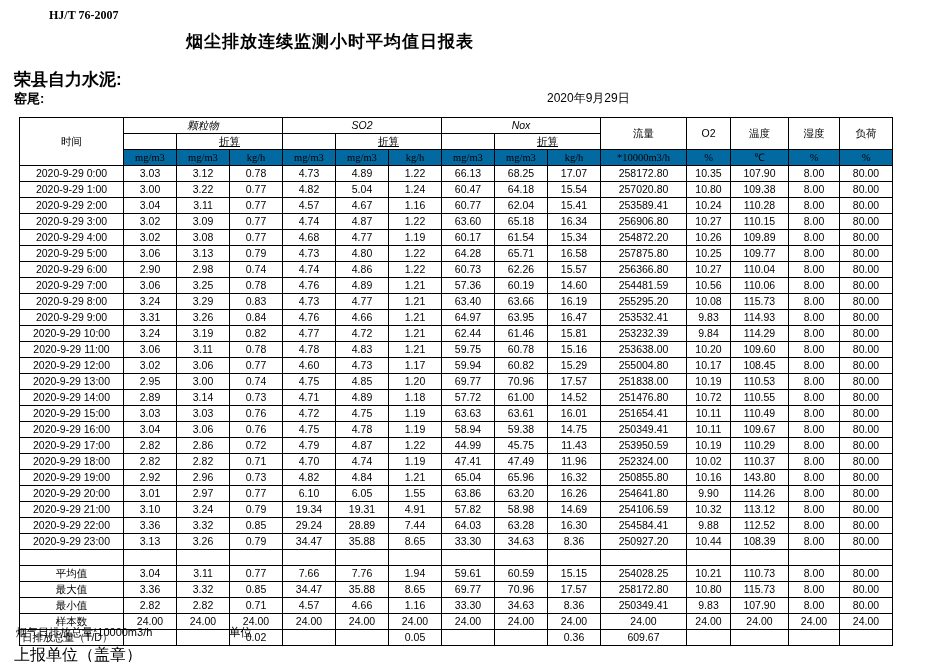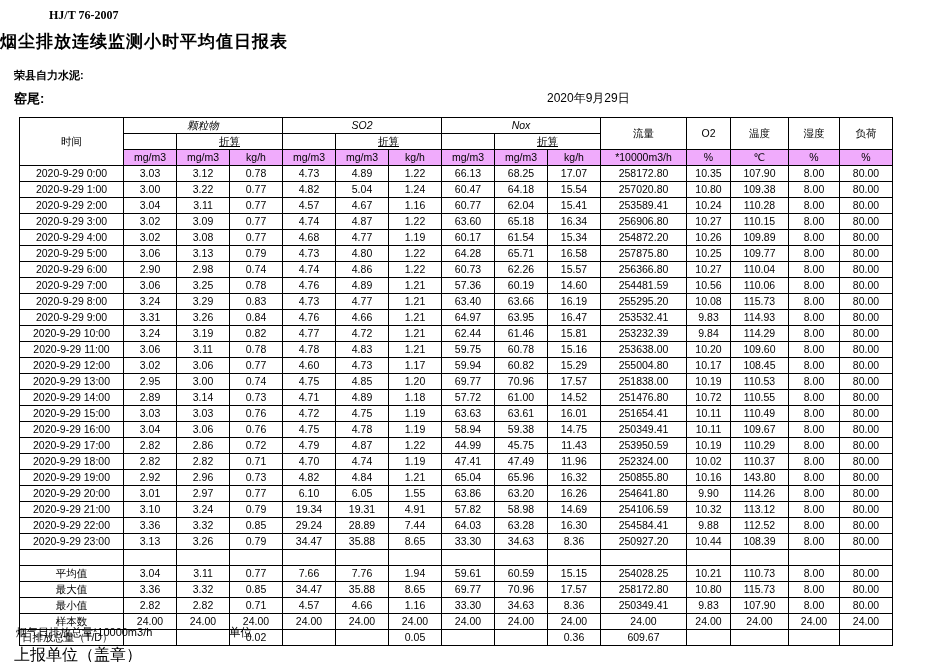--- a/index.html
+++ b/index.html
@@ -13,26 +13,27 @@
     overflow:hidden;
   }
   .std-code{
     position:absolute;left:18px;top:8px;
     font-size:12px;font-weight:bold;
     font-family:"Liberation Serif","DejaVu Serif",serif;
     margin-left:31px;
   }
   .doc-title{
     position:absolute;left:0;top:30px;width:660px;
+    text-align:center;
     font-size:17px;font-weight:bold;
     letter-spacing:1px;
   }
   .org-name{
     position:absolute;left:14px;top:68px;
-    font-size:11px;font-weight:bold;
+    font-size:17px;font-weight:bold;
   }
   .outlet-name{
     position:absolute;left:14px;top:90px;
     font-size:13px;font-weight:bold;
   }
   .report-date{
     position:absolute;left:547px;top:90px;
     font-size:12px;
   }
   table.main{
@@ -46,21 +47,21 @@
     font-weight:normal;
     text-align:center;
     padding:0;
     height:15px;
     line-height:15px;
     overflow:hidden;
     white-space:nowrap;
   }
   .hdr-group{font-style:italic;font-size:11px;}
   .hdr-sub{font-size:10.5px;text-decoration:underline;}
-  .hdr-unit-row td{background:#f0abfc;}
+  .hdr-unit-row td{background:#0369a1;font-family:Liberation Serif, serif;}
   .unit-cell{font-size:10px;}
   .time-col{width:104px;}
   .num-col{width:53px;}
   .flow-col{width:86px;}
   .o2-col{width:44px;}
   .temp-col{width:58px;}
   .hum-col{width:51px;}
   .load-col{width:53px;}
   td.time-val{text-align:right;padding-right:5px;font-size:10.5px;}
   td.numval{text-align:right;padding-right:6px;font-size:10.5px;}

